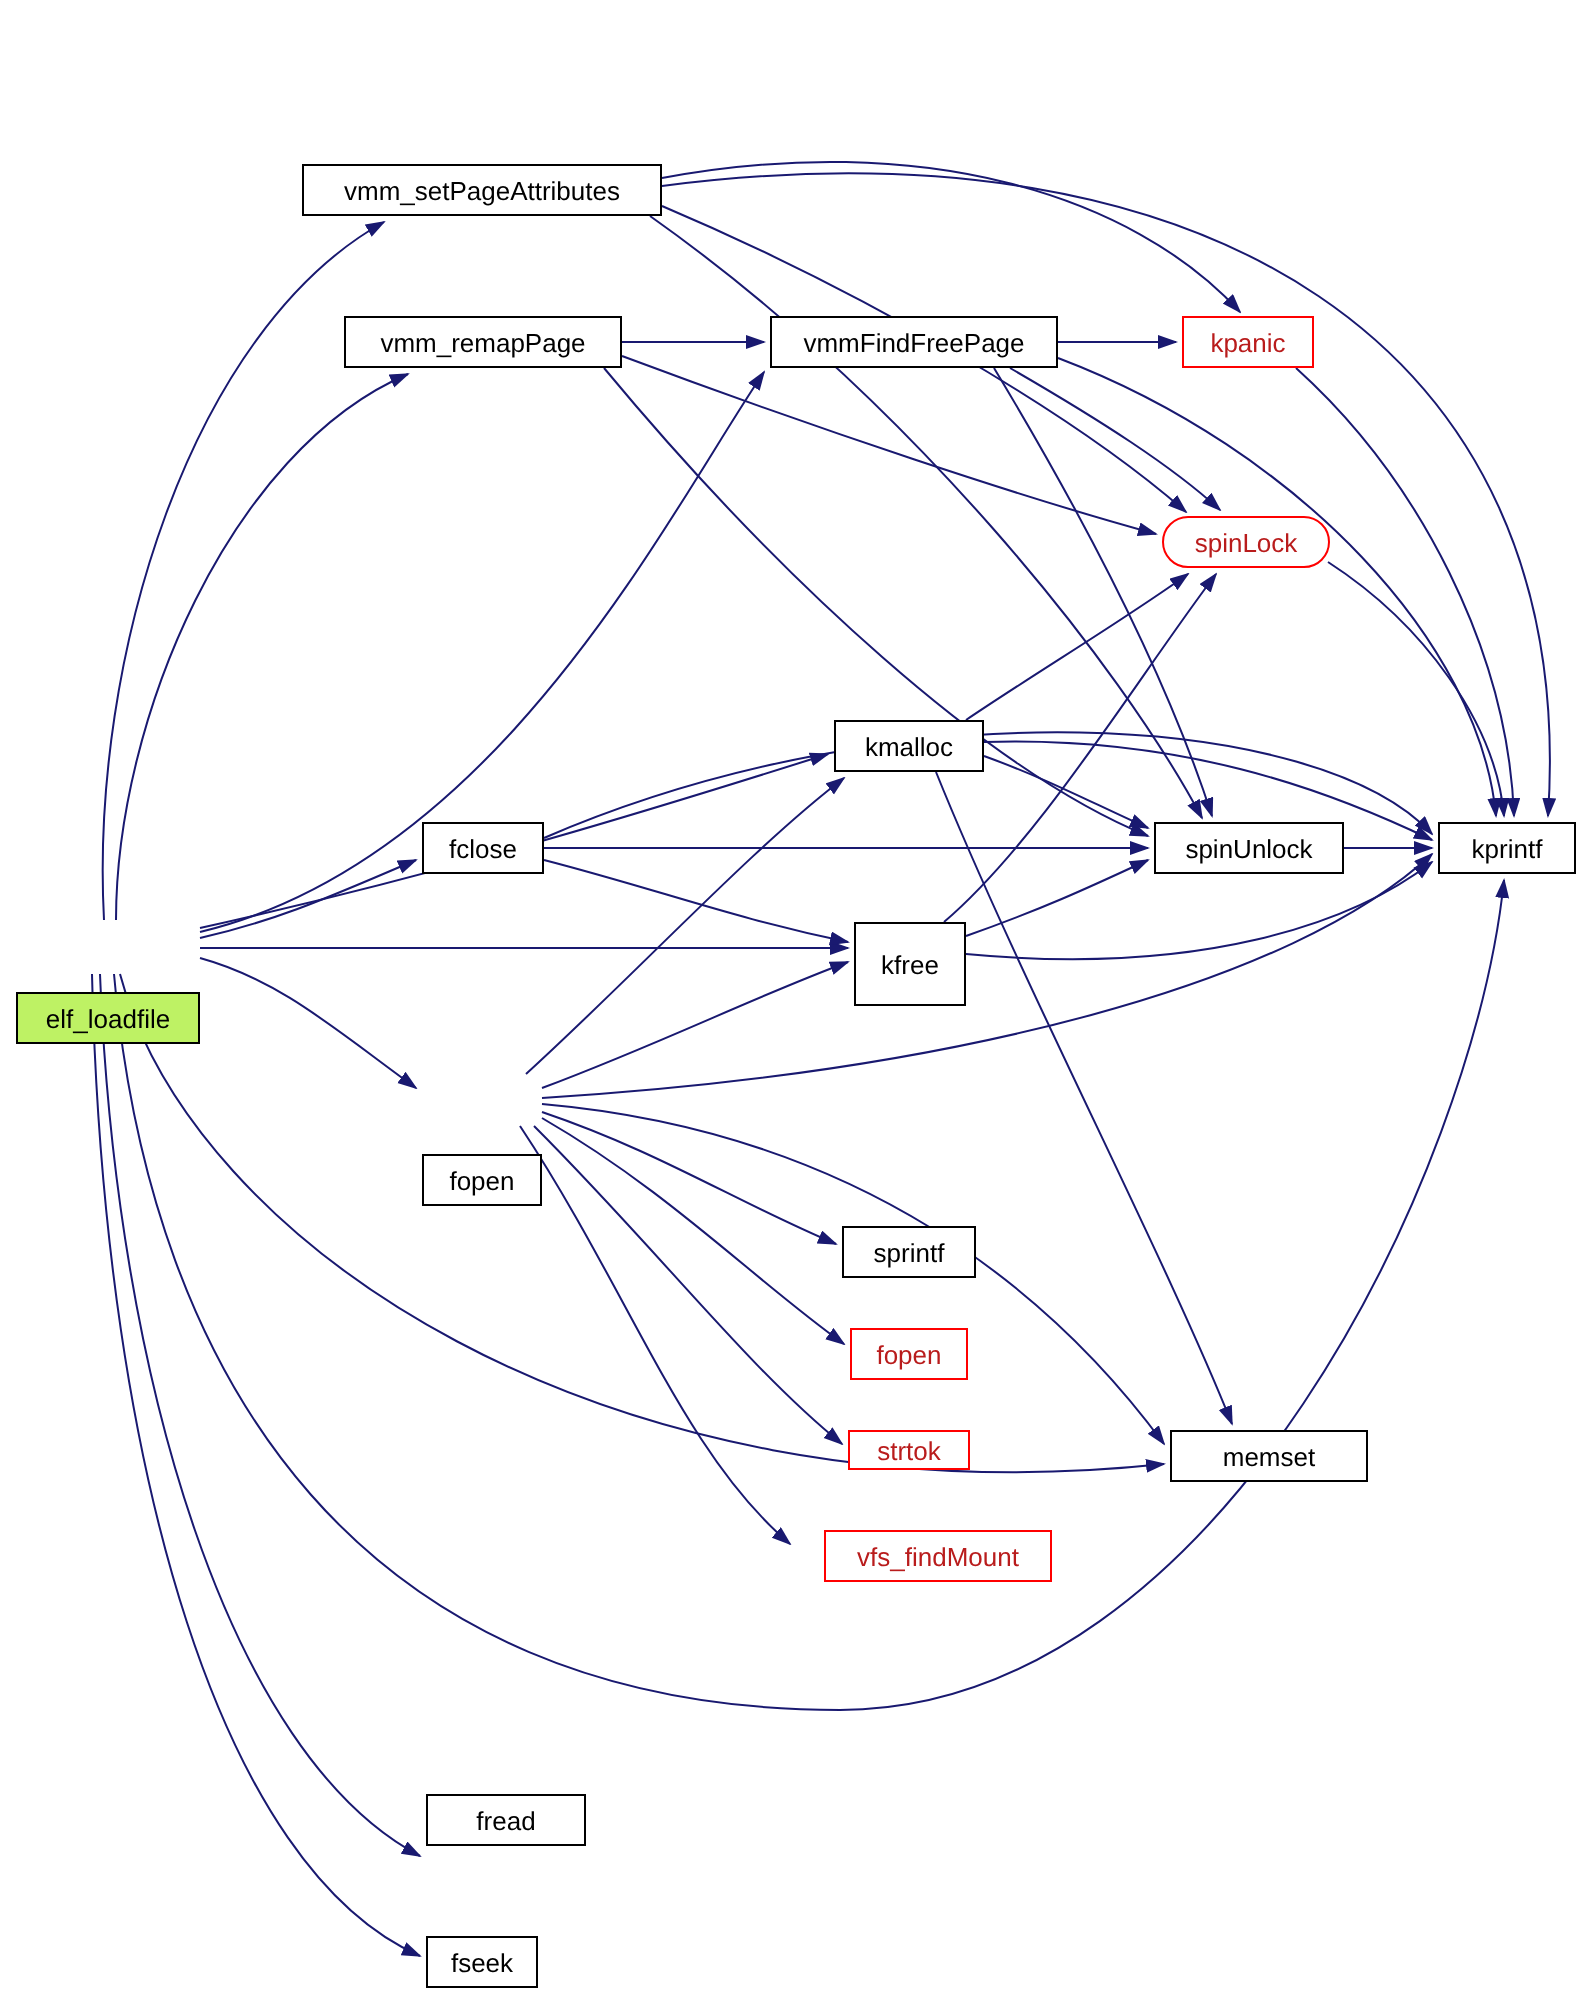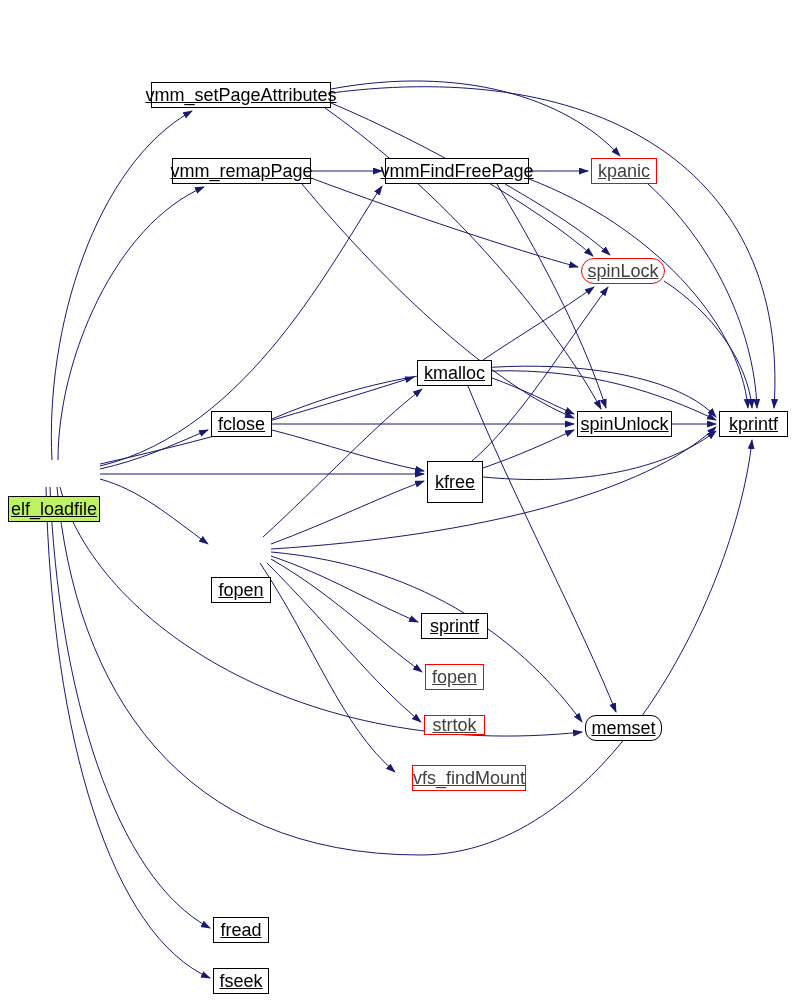--- a/index.html
+++ b/index.html
@@ -3,27 +3,26 @@
 <meta charset="utf-8">
 <style>
   html,body{margin:0;padding:0;background:#ffffff;}
   body{font-family:"Liberation Sans","DejaVu Sans",sans-serif;}
   #canvas{position:relative;width:792px;height:1000px;background:#ffffff;overflow:hidden;}
   #edge-layer{position:absolute;left:0;top:0;width:792px;height:1000px;}
   .edge{fill:none;stroke:#191970;stroke-width:1;}
   .node{
     position:absolute;box-sizing:border-box;
     display:flex;align-items:center;justify-content:center;
-    font-size:18px;line-height:1;white-space:nowrap;
+    font-size:13px;line-height:1;white-space:nowrap;
     background:#ffffff;border:1px solid #000000;color:#000000;
     cursor:pointer;
-    text-decoration:underline;
   }
   .node.root{background:#bef264;cursor:default;margin-top:35px;}
-  .node.red{border-color:#ff0000;color:#404040;}
+  .node.red{border-color:#ff0000;color:#b91c1c;}
 </style>
 </head>
 <body>
 
 <div id="canvas">
   <svg id="edge-layer" width="792" height="1000" viewBox="0 0 792 1000" xmlns="http://www.w3.org/2000/svg">
     <defs>
       <marker id="arrow" markerWidth="10" markerHeight="8" refX="9" refY="3.5" orient="auto" markerUnits="userSpaceOnUse">
         <path d="M0,0 L10,3.5 L0,7 Z" fill="#191970"></path>
       </marker>
@@ -84,17 +83,17 @@
       <div class="node normal" style="left: 417px; top: 360px; width: 75px; height: 26px;">kmalloc</div>
       <div class="node normal" style="left: 211px; top: 411px; width: 61px; height: 26px;">fclose</div>
       <div class="node normal" style="left: 577px; top: 411px; width: 95px; height: 26px;">spinUnlock</div>
       <div class="node normal" style="left: 719px; top: 411px; width: 69px; height: 26px;">kprintf</div>
       <div class="node normal" style="left: 427px; top: 461px; width: 56px; height: 42px;">kfree</div>
       <div class="node normal" style="left: 211px; top: 537px; width: 60px; height: 26px; margin-top: 40px;">fopen</div>
       <div class="node normal" style="left: 421px; top: 613px; width: 67px; height: 26px;">sprintf</div>
       <div class="node red" style="left: 425px; top: 664px; width: 59px; height: 26px;">fopen</div>
       <div class="node red" style="left: 424px; top: 715px; width: 61px; height: 20px;">strtok</div>
       <div class="node red" style="left: 412px; top: 765px; width: 114px; height: 26px;">vfs_findMount</div>
-      <div class="node normal" style="left: 585px; top: 715px; width: 77px; height: 26px; border-radius: 11px;">memset</div>
-      <div class="node normal" style="left: 213px; top: 917px; width: 56px; height: 26px;">fread</div>
+      <div class="node normal" style="left: 585px; top: 715px; width: 99px; height: 26px;">memset</div>
+      <div class="node normal" style="left: 213px; top: 897px; width: 80px; height: 26px;">fread</div>
       <div class="node normal" style="left: 213px; top: 968px; width: 56px; height: 26px;">fseek</div>
     </div>
 </div>
 
 </body></html>

